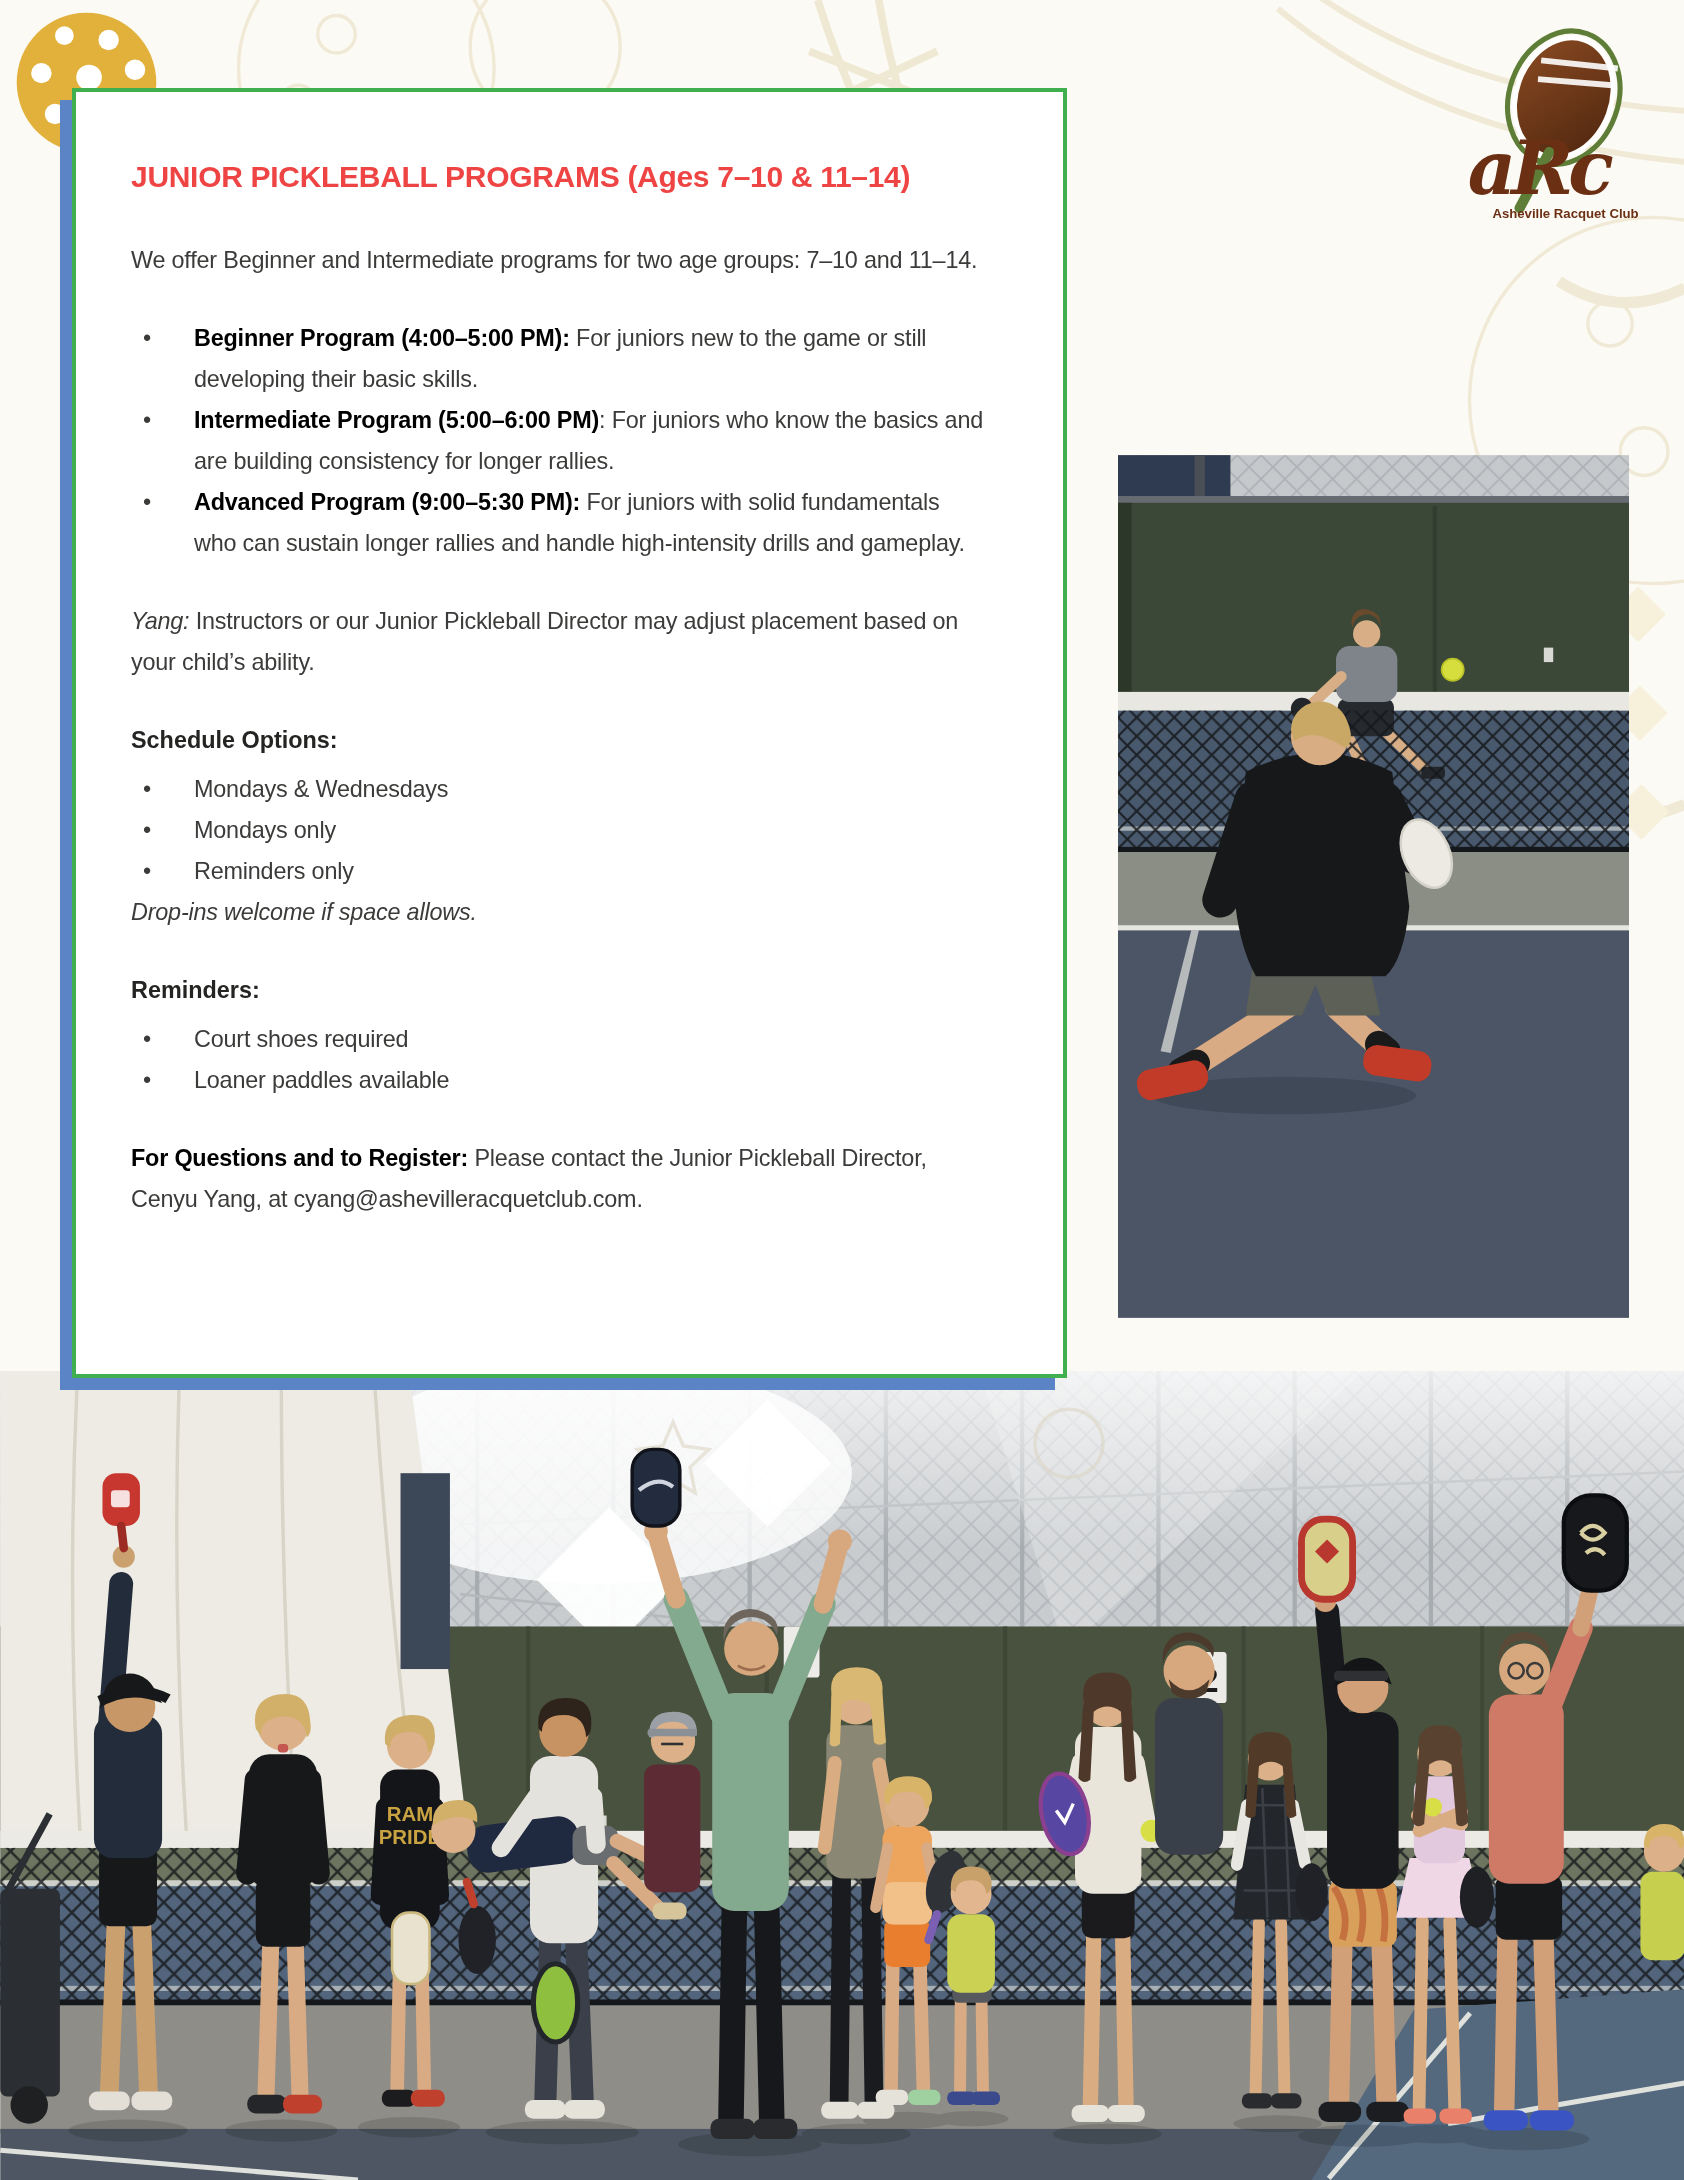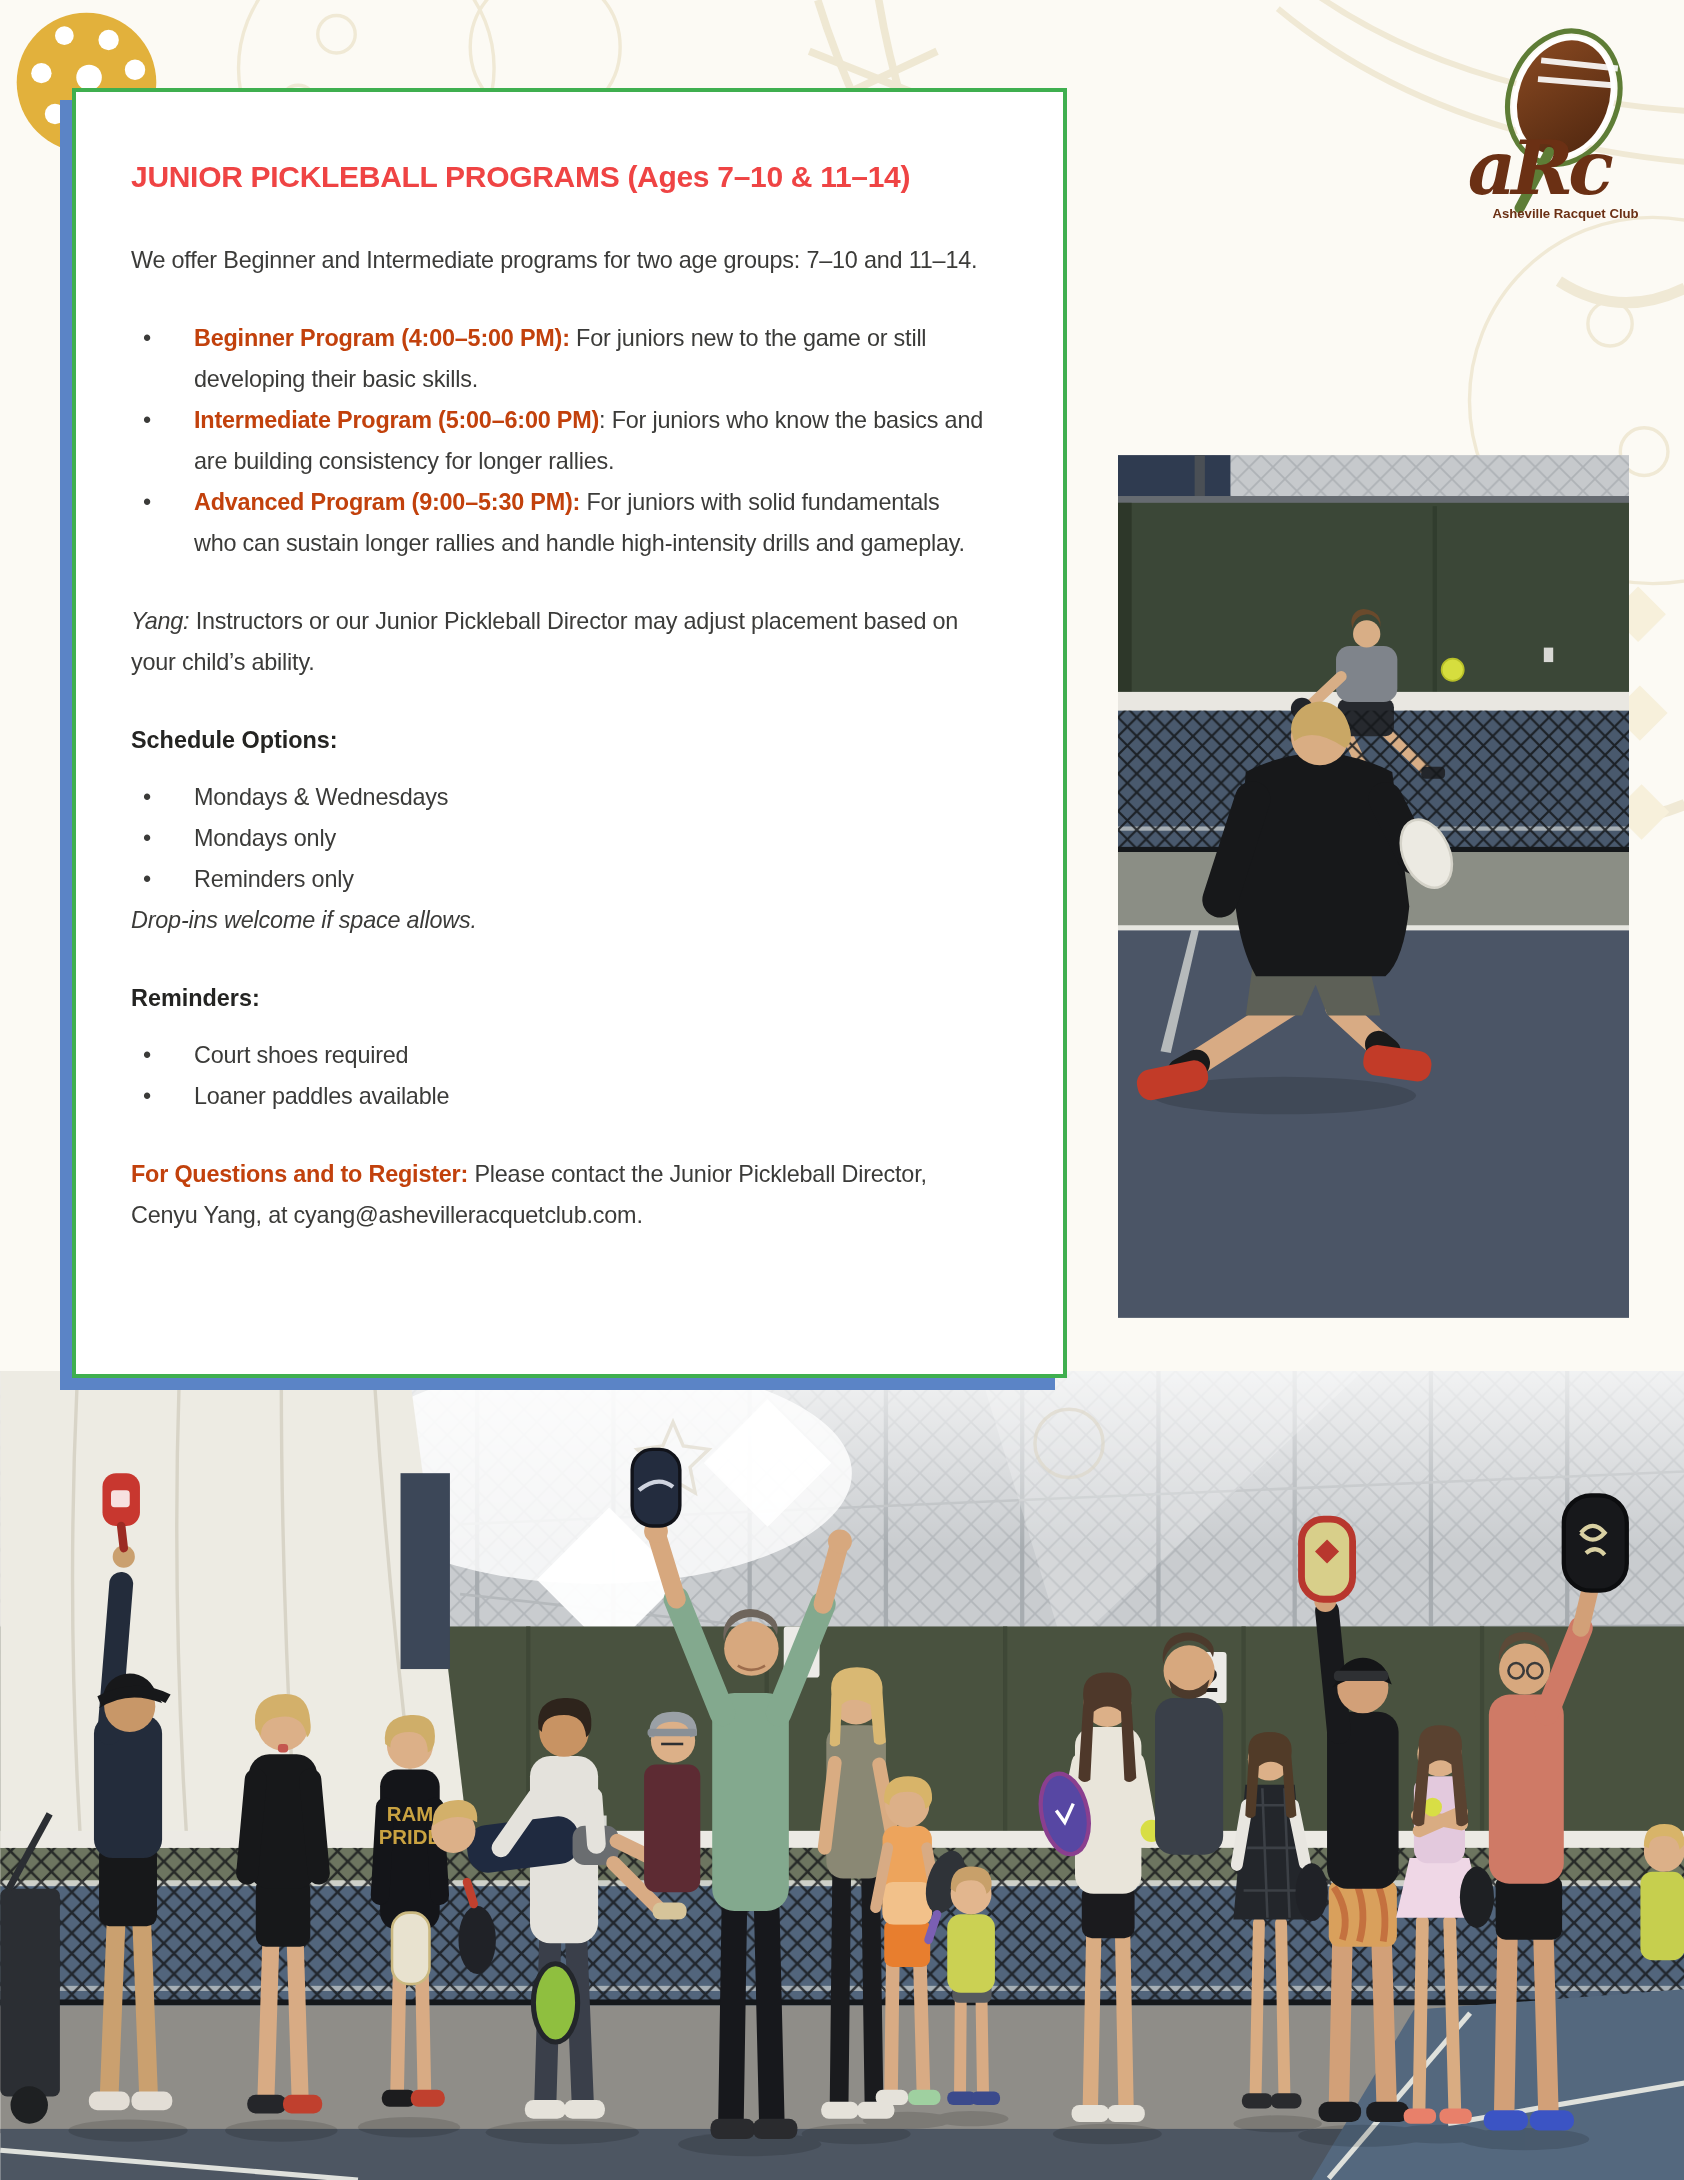--- a/index.html
+++ b/index.html
@@ -12,24 +12,24 @@
   #corner-ball{position:absolute;left:15.3px;top:10.2px;z-index:2;}
   
   #club-logo{position:absolute;left:1438px;top:25.6px;z-index:20;}
   
   #info-card{position:absolute;left:72px;top:88px;width:995px;height:1290px;
              box-sizing:border-box;background:#ffffff;border:4.3px solid #3faf4f;
              box-shadow:-12px 12px 0 0 #5b84c6;z-index:30;padding:68px 78px 0 55px;}
   #info-card .title{font-size:30px;font-weight:800;color:#ef4444;letter-spacing:-0.3px;
              margin:0 0 46px 0;}
   .body-text{font-size:23.4px;line-height:41px;color:#3b3b39;letter-spacing:-0.2px;margin:0;}
-  .bold{font-weight:700;color:#c2410c;}
+  .bold{font-weight:700;color:#000000;}
   .italic{font-style:italic;}
   ul.flyer-list{list-style:none;margin:37px 0 0 0;padding:0;}
-  ul.flyer-list.tight{margin-top:16px;}
+  ul.flyer-list.tight{margin-top:8px;}
   ul.flyer-list li{position:relative;padding-left:63px;font-size:23.4px;line-height:41px;
              color:#3b3b39;letter-spacing:-0.2px;}
   ul.flyer-list li::before{content:"•";position:absolute;left:12px;top:0;color:#3b3b39;}
   .section-head{font-size:23.4px;font-weight:700;color:#242422;margin:37px 0 0 0;line-height:41px;}
   .mt{margin-top:37px;}
   
   #action-photo{position:absolute;left:1118px;top:455px;z-index:10;}
   #group-photo{position:absolute;left:0;top:1371px;z-index:5;}
 </style>
 </head>

